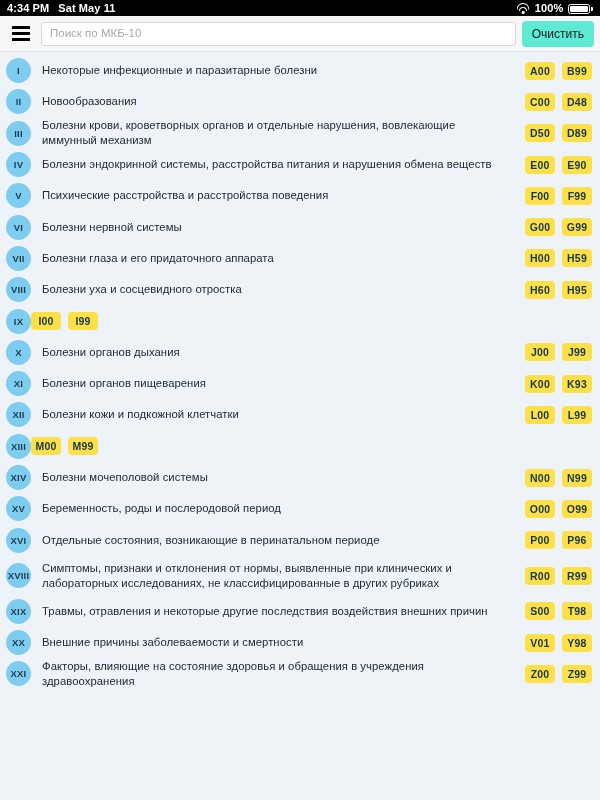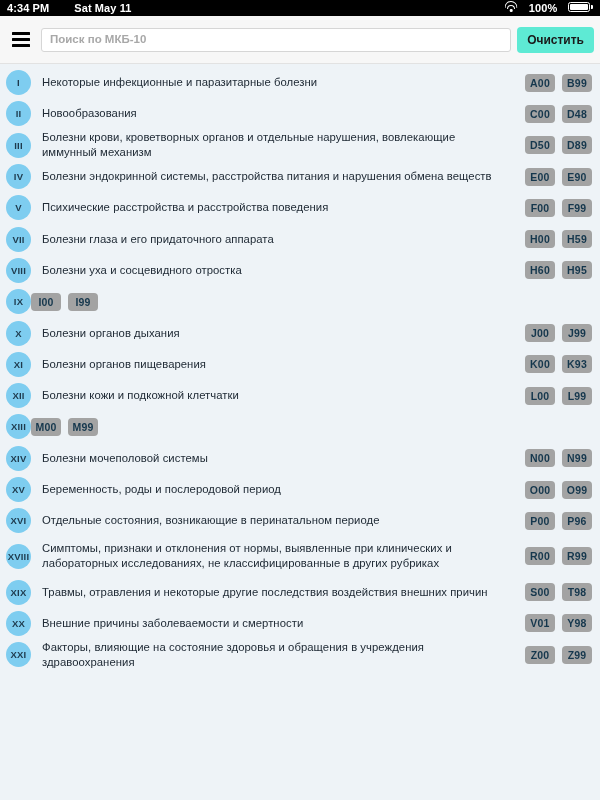--- a/index.html
+++ b/index.html
@@ -25,26 +25,26 @@
     align-items: center;
     padding: 0 7px;
     font-size: 11px;
     font-weight: bold;
     letter-spacing: 0.1px;
     box-sizing: border-box;
   }
   .status-left {
     display: flex;
     align-items: center;
-    gap: 25px;
+    gap: 9px;
   }
   .status-right {
     display: flex;
-    align-items: flex-start;
-    gap: 11px;
+    align-items: flex-end;
+    gap: 5px;
     margin-left: auto;
   }
   .wifi-icon {
     display: inline-block;
     width: 13px;
     height: 10px;
     position: relative;
   }
   .wifi-icon i {
     position: absolute;
@@ -81,28 +81,27 @@
   .battery-cap {
     width: 1.6px;
     height: 4px;
     background: #ffffff;
     border-radius: 0 1px 1px 0;
     margin-left: 1px;
   }
 
   
   .toolbar {
-    height: 48px;
+    height: 36px;
     background: #f7f7f7;
     display: flex;
     align-items: center;
     padding: 0 6px;
     box-sizing: border-box;
     border-bottom: 1px solid #e2e2e2;
-    font-weight: bold;
   }
   .hamburger {
     width: 30px;
     height: 30px;
     display: flex;
     flex-direction: column;
     justify-content: center;
     align-items: center;
     gap: 3px;
     cursor: pointer;
@@ -196,21 +195,21 @@
     flex: 0 0 auto;
     display: flex;
     align-items: center;
     gap: 7px;
   }
   .code-chip {
     min-width: 30px;
     height: 18px;
     padding: 0 4px;
     box-sizing: border-box;
-    background: #a3a3a3;
+    background: #fde047;
     color: #15374d;
     border-radius: 4px;
     font-size: 10.5px;
     font-weight: bold;
     display: flex;
     align-items: center;
     justify-content: center;
     letter-spacing: 0.2px;
     user-select: none;
   }
@@ -287,20 +286,28 @@
     </div>
     <div class="chapter-row">
       <div class="roman-badge">V</div>
       <div class="chapter-title">Психические расстройства и расстройства поведения</div>
       <div class="code-group">
         <div class="code-chip">F00</div>
         <div class="code-chip">F99</div>
       </div>
     </div>
     <div class="chapter-row">
+      <div class="roman-badge">VI</div>
+      <div class="chapter-title">Болезни нервной системы</div>
+      <div class="code-group">
+        <div class="code-chip">G00</div>
+        <div class="code-chip">G99</div>
+      </div>
+    </div>
+    <div class="chapter-row">
       <div class="roman-badge">VII</div>
       <div class="chapter-title">Болезни глаза и его придаточного аппарата</div>
       <div class="code-group">
         <div class="code-chip">H00</div>
         <div class="code-chip">H59</div>
       </div>
     </div>
     <div class="chapter-row">
       <div class="roman-badge">VIII</div>
       <div class="chapter-title">Болезни уха и сосцевидного отростка</div>

